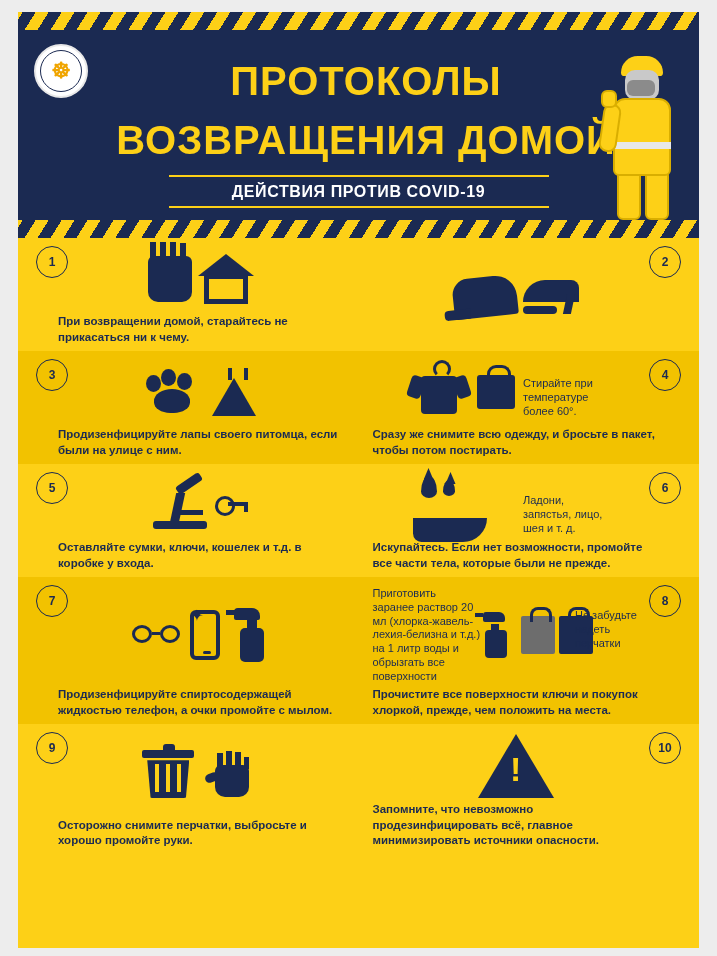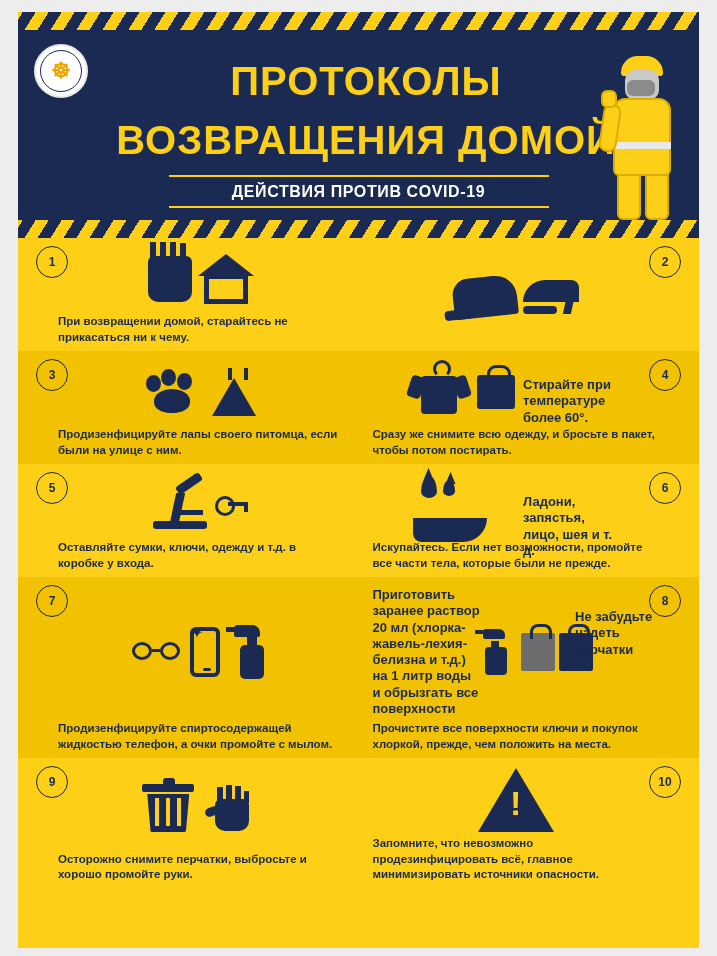--- a/index.html
+++ b/index.html
@@ -215,24 +215,24 @@
     align-items: center;
     justify-content: center;
     top: 8px;
     background: transparent;
   }
   .badge.l { left: 18px; }
   .badge.r { right: 18px; }
 
   .note {
     position: absolute;
-    font-size: 13px;
+    font-size: 11px;
     color: #1b2a52;
     line-height: 1.25;
-    font-weight: bold;
+    font-weight: normal;
     text-align: left;
   }
   .hand {
     width: 44px; height: 46px;
     background: #1b2a52;
     border-radius: 6px 6px 10px 10px;
     position: relative;
   }
   .hand:before {
     content:"";
@@ -730,21 +730,21 @@
               <div class="tube"></div>
               <div class="arm"></div>
               <div class="stage"></div>
               <div class="base"></div>
             </div>
             <div class="keys">
               <div class="ring"></div>
               <div class="st"></div>
             </div>
           </div>
-          <div class="caption">Оставляйте сумки, ключи, одежду и т.д. в коробке у входа.</div>
+          <div class="caption">Оставляйте сумки, ключи, кошелек и т.д. в коробке у входа.</div>
         </div>
         <div class="cell right">
           <div class="badge r">6</div>
           <div class="art" style="justify-content:flex-start;padding-left:36px;align-items:center;">
             <div style="position:relative;width:96px;height:58px;">
               <div class="drop" style="position:absolute;left:12px;top:0;"></div>
               <div class="drop" style="position:absolute;left:34px;top:4px;width:12px;height:16px;"></div>
               <div class="palm" style="position:absolute;left:4px;top:26px;">
                 <div class="p"></div>
               </div>

